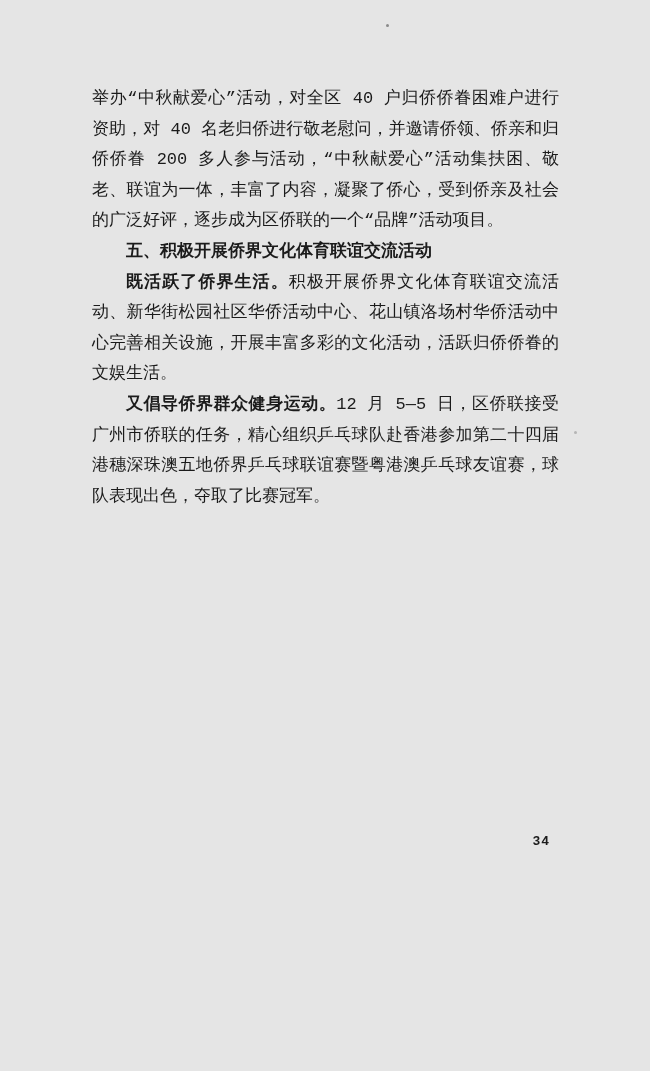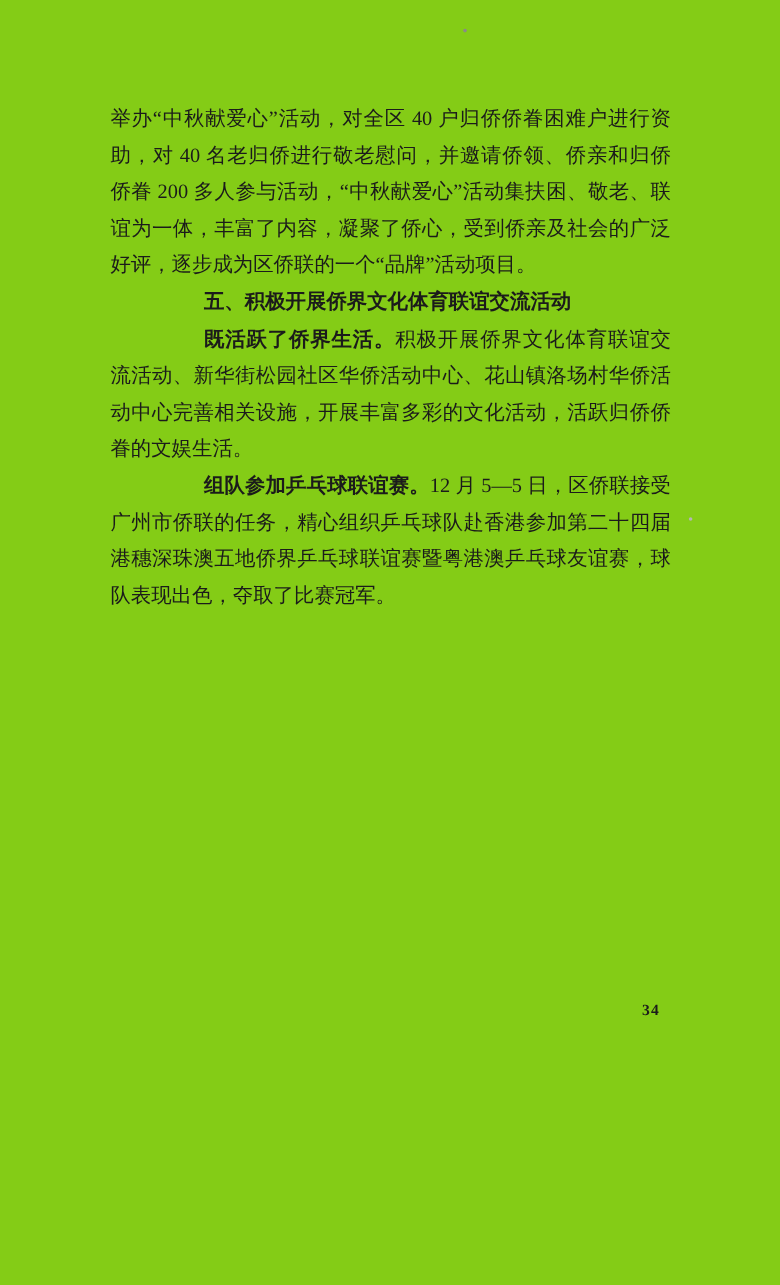--- a/index.html
+++ b/index.html
@@ -4,23 +4,23 @@
 <style>
   html, body {
     margin: 0;
     padding: 0;
     background: #ffffff;
   }
   .page {
     position: relative;
     width: 650px;
     height: 1071px;
-    background: #84cc16;
+    background: #e5e5e5;
     overflow: hidden;
-    font-family: Liberation Serif, serif;
+    font-family: Liberation Mono, monospace;
     color: #1b1b1b;
   }
   .text-block {
     position: absolute;
     left: 92px;
     top: 84px;
     width: 467px;
     font-size: 17px;
     line-height: 30.6px;
     text-align: justify;
@@ -28,21 +28,20 @@
   .para {
     margin: 0;
     padding: 0;
     text-indent: 2em;
   }
   .para.no-indent {
     text-indent: 0;
   }
   .lead {
     font-weight: bold;
-    margin-left: 44px;
   }
   .body-text {
     font-weight: normal;
   }
   .page-number {
     position: absolute;
     top: 834px;
     left: 0;
     width: 550px;
     text-align: right;
@@ -86,20 +85,20 @@
     <p class="para">
       <span class="lead">五、积极开展侨界文化体育联谊交流活动</span>
     </p>
 
     <p class="para">
       <span class="lead">既活跃了侨界生活。</span><span class="body-text">积极开展侨界文化体育联谊交流活动、新华街松园社区华侨活动中心、花山镇洛场村华侨活动中心完善相关设施，开展丰富多彩的文化活动，活跃归侨侨眷的文娱生活。</span>
     </p>
 
 
     <p class="para">
-      <span class="lead">组队参加乒乓球联谊赛。</span><span class="body-text">12 月 5—5 日，区侨联接受广州市侨联的任务，精心组织乒乓球队赴香港参加第二十四届港穗深珠澳五地侨界乒乓球联谊赛暨粤港澳乒乓球友谊赛，球队表现出色，夺取了比赛冠军。</span>
+      <span class="lead">又倡导侨界群众健身运动。</span><span class="body-text">12 月 5—5 日，区侨联接受广州市侨联的任务，精心组织乒乓球队赴香港参加第二十四届港穗深珠澳五地侨界乒乓球联谊赛暨粤港澳乒乓球友谊赛，球队表现出色，夺取了比赛冠军。</span>
     </p>
 
   </div>
 
   <div class="page-number">34</div>
 
 </div>
 
 </body></html>

